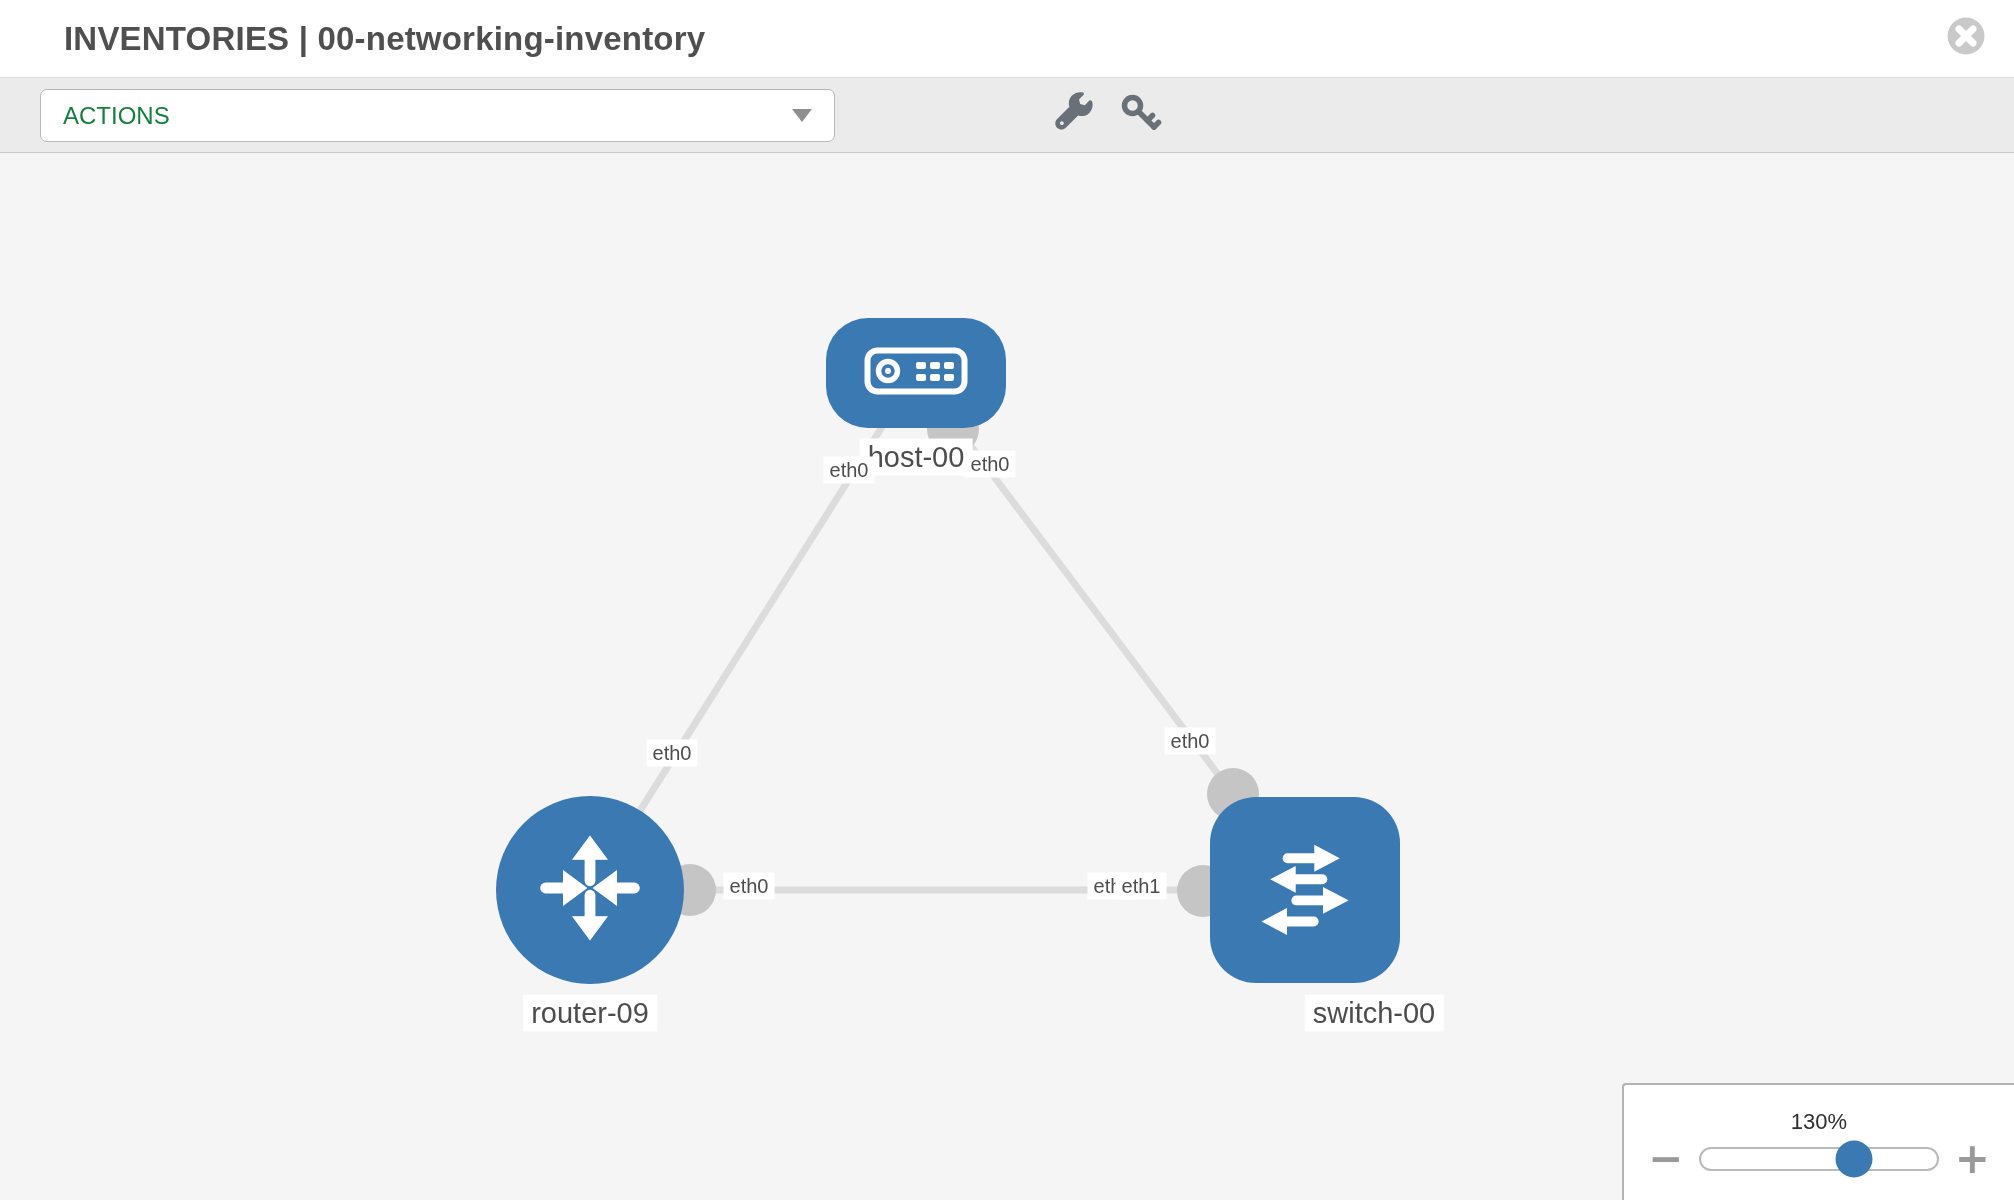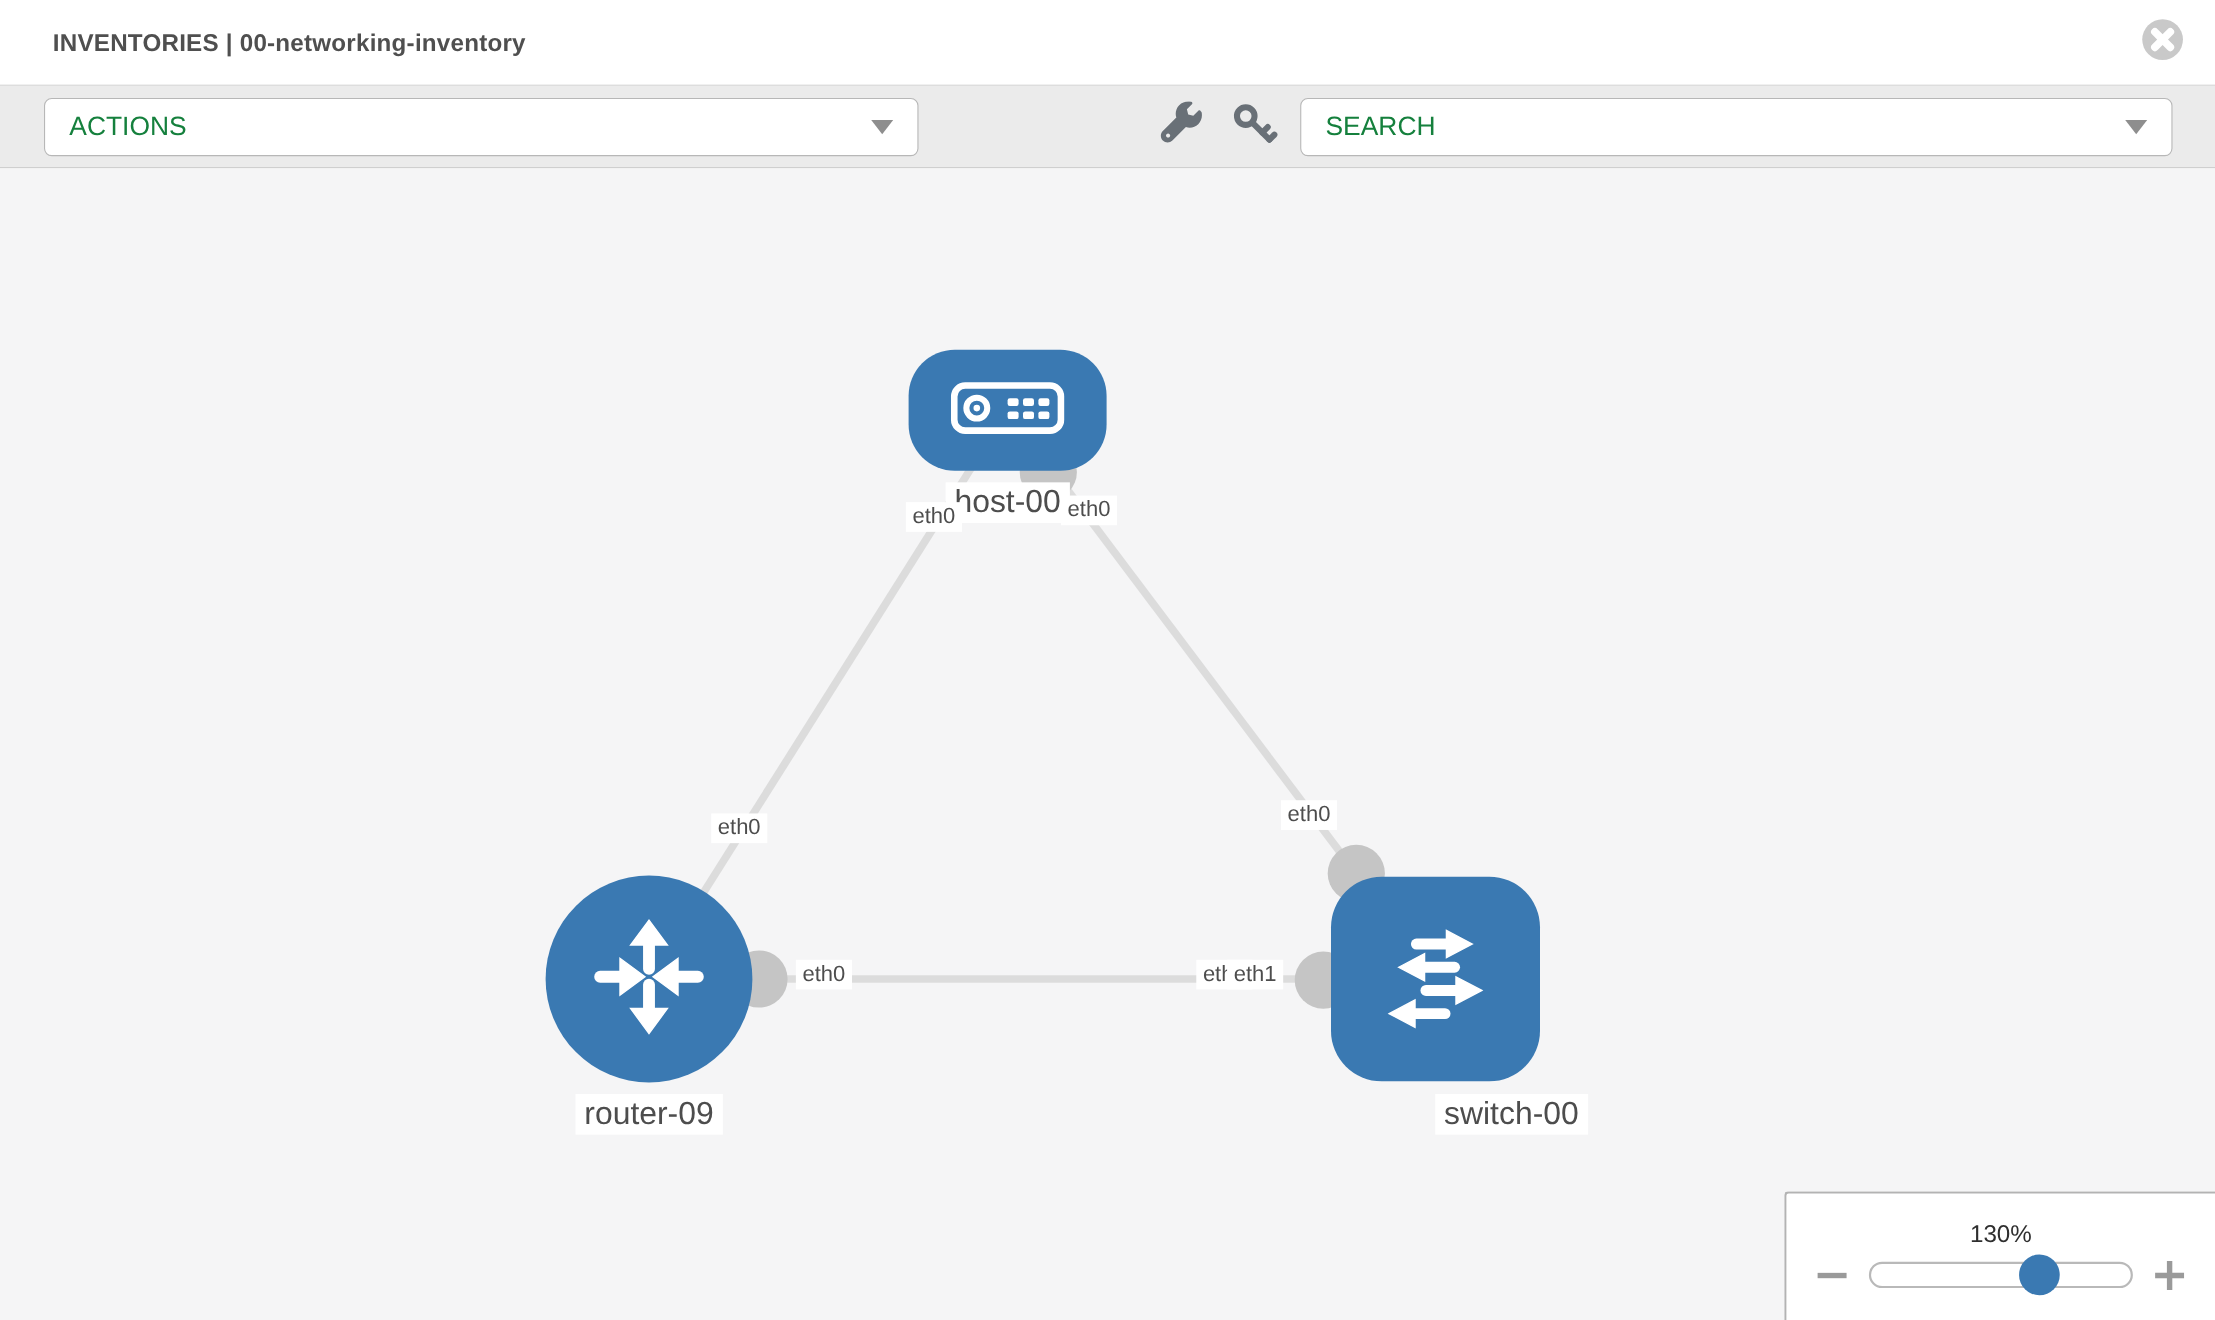--- a/index.html
+++ b/index.html
@@ -1,21 +1,21 @@
 <!DOCTYPE html>
 <html><head>
 <meta charset="utf-8">
 <style>
   * { margin:0; padding:0; box-sizing:border-box; }
   html,body { width:2014px; height:1200px; overflow:hidden; font-family:"Liberation Sans", sans-serif; background:#fff; }
   #app { position:relative; width:2014px; height:1200px; }
 
   
   .header { position:absolute; left:0; top:0; width:100%; height:77px; background:#fff; display:flex; align-items:center; }
-  .header-title { padding-left:48px; font-size:22px; font-weight:bold; color:#4f4f4f; letter-spacing:0.2px; }
+  .header-title { padding-left:64px; font-size:33px; font-weight:bold; color:#4f4f4f; letter-spacing:0.2px; }
   .close-btn { position:absolute; right:28px; top:16px; width:40px; height:40px; border:none; background:transparent; cursor:pointer; }
 
   
   .toolbar { position:absolute; left:0; top:77px; width:100%; height:76px; background:#ebebeb; border-top:1px solid #dadada; border-bottom:1px solid #c9c9c9; }
   .select-box { position:absolute; top:11px; height:53px; background:#fff; border:1px solid #b7b7b7; border-radius:7px; display:flex; align-items:center; padding:0 22px; color:#15803d; font-size:24px; cursor:pointer; }
   .select-actions { left:40px; width:795px; }
   .select-search { left:1182px; width:793px; }
   .caret { margin-left:auto; width:0; height:0; border-left:10px solid transparent; border-right:10px solid transparent; border-top:13px solid #8e8e8e; }
   .tool-icon-btn { position:absolute; top:50%; transform:translateY(-50%); width:48px; height:48px; border:none; background:transparent; cursor:pointer; }
   .tool-icon-btn.wrench { left:1050px; }
@@ -83,24 +83,20 @@
           <g stroke="#697077" fill="none" stroke-linecap="round">
             <circle cx="14.5" cy="13.5" r="8" stroke-width="5.5"></circle>
             <line x1="20.5" y1="19.5" x2="36" y2="35" stroke-width="5.5"></line>
             <line x1="29.5" y1="28.5" x2="34.5" y2="23.5" stroke-width="5.5"></line>
             <line x1="36" y1="35" x2="40.5" y2="30.5" stroke-width="5.5"></line>
           </g>
         </svg>
       </span>
     </button>
 
-    <div class="select-box select-search">
-      <span>SEARCH</span>
-      <span class="caret"></span>
-    </div>
   </div>
 
   <div class="canvas">
     <svg class="links-layer">
         <line x1="590" y1="737" x2="916" y2="220" class="link"></line>
         <line x1="916" y1="220" x2="1305" y2="737" class="link"></line>
         <line x1="590" y1="737" x2="1305" y2="737" class="link"></line>
         <circle cx="953" cy="276" r="26" class="port"></circle>
         <circle cx="690" cy="737" r="26" class="port"></circle>
         <circle cx="1203" cy="738" r="26" class="port"></circle>

